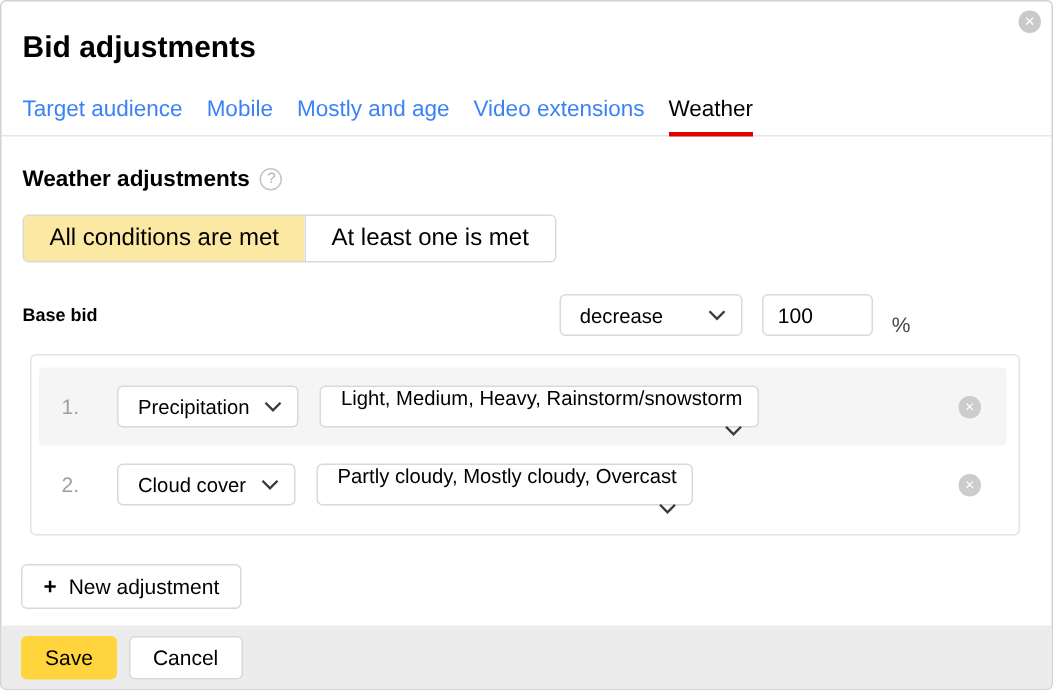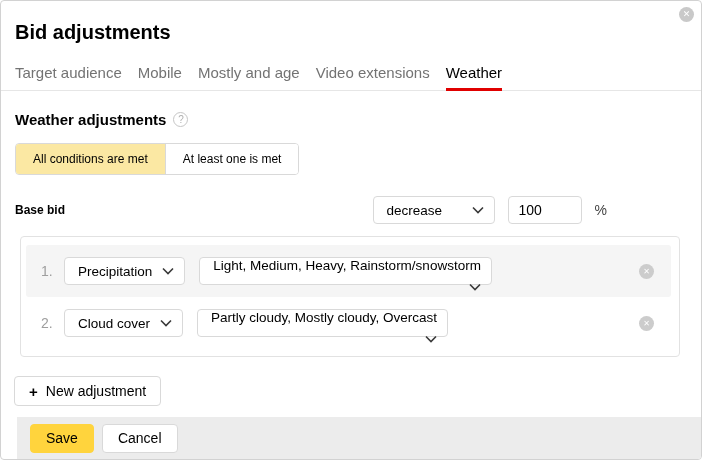--- a/index.html
+++ b/index.html
@@ -40,21 +40,21 @@
     display: flex;
     column-gap: 16px;
     margin-top: 20px;
     padding: 0 14px;
     border-bottom: 1px solid #e6e6e6;
     font-size: 15px;
   }
   .tab {
     position: relative;
     padding-bottom: 9px;
-    color: #737373;
+    color: #3b82f6;
     cursor: pointer;
     white-space: nowrap;
   }
   .tab.active { color: #000; }
   .tab.active::after {
     content: "";
     position: absolute;
     left: 0; right: 0; bottom: -1px;
     height: 3px;
     background: #e00000;
@@ -78,41 +78,41 @@
     text-align: center;
     cursor: pointer;
   }
   
   .toggle {
     display: inline-flex;
     margin-top: 15px;
     border: 1px solid #d9d9d9;
     border-radius: 4px;
     overflow: hidden;
-    font-size: 12px;
+    font-size: 16px;
   }
   .toggle-opt {
     padding: 0 17px;
     line-height: 30px;
     background: #fff;
     cursor: pointer;
     white-space: nowrap;
   }
   .toggle-opt.selected { background: #fbe8a3; }
   .toggle-opt + .toggle-opt { border-left: 1px solid #d9d9d9; }
   
   .base-bid-row {
     display: flex;
     align-items: center;
     margin-top: 21px;
   }
   .base-bid-label { font-size: 12px; font-weight: bold; }
   .base-bid-controls {
     display: flex;
-    align-items: center;
+    align-items: flex-end;
     gap: 13px;
     margin-left: auto;
     margin-right: 80px;
   }
   .fake-select {
     display: inline-flex;
     align-items: center;
     height: 28px;
     border: 1px solid #d9d9d9;
     border-radius: 4px;
@@ -149,21 +149,21 @@
     height: 52px;
     border-radius: 3px;
   }
   .cond-row.shaded { background: #f5f5f5; }
   .cond-index {
     margin-left: 15px;
     width: 20px;
     font-size: 14px;
     color: #9e9e9e;
   }
-  .cond-param { margin-left: 3px; }
+  .cond-param { margin-left: 17px; }
   .cond-values { margin-left: 14px; flex-direction: column; }
   .remove-btn {
     margin-left: auto;
     margin-right: 17px;
     width: 15px; height: 15px;
     border-radius: 50%;
     background: #ccc;
     color: #fff;
     font-size: 8px;
     line-height: 15px;
@@ -182,21 +182,21 @@
     background: #fff;
     border: 1px solid #d9d9d9;
     border-radius: 4px;
     font-size: 14px;
     cursor: pointer;
   }
   .plus-glyph { font-weight: bold; font-size: 15px; line-height: 1; }
   
   .footer {
     position: absolute;
-    left: 16px; right: 0; bottom: 0;
+    left: 0; right: 0; bottom: 0;
     height: 42px;
     background: #ececec;
     display: flex;
     align-items: center;
     padding: 0 13px;
     gap: 8px;
   }
   .btn {
     height: 29px;
     padding: 0 15px;

